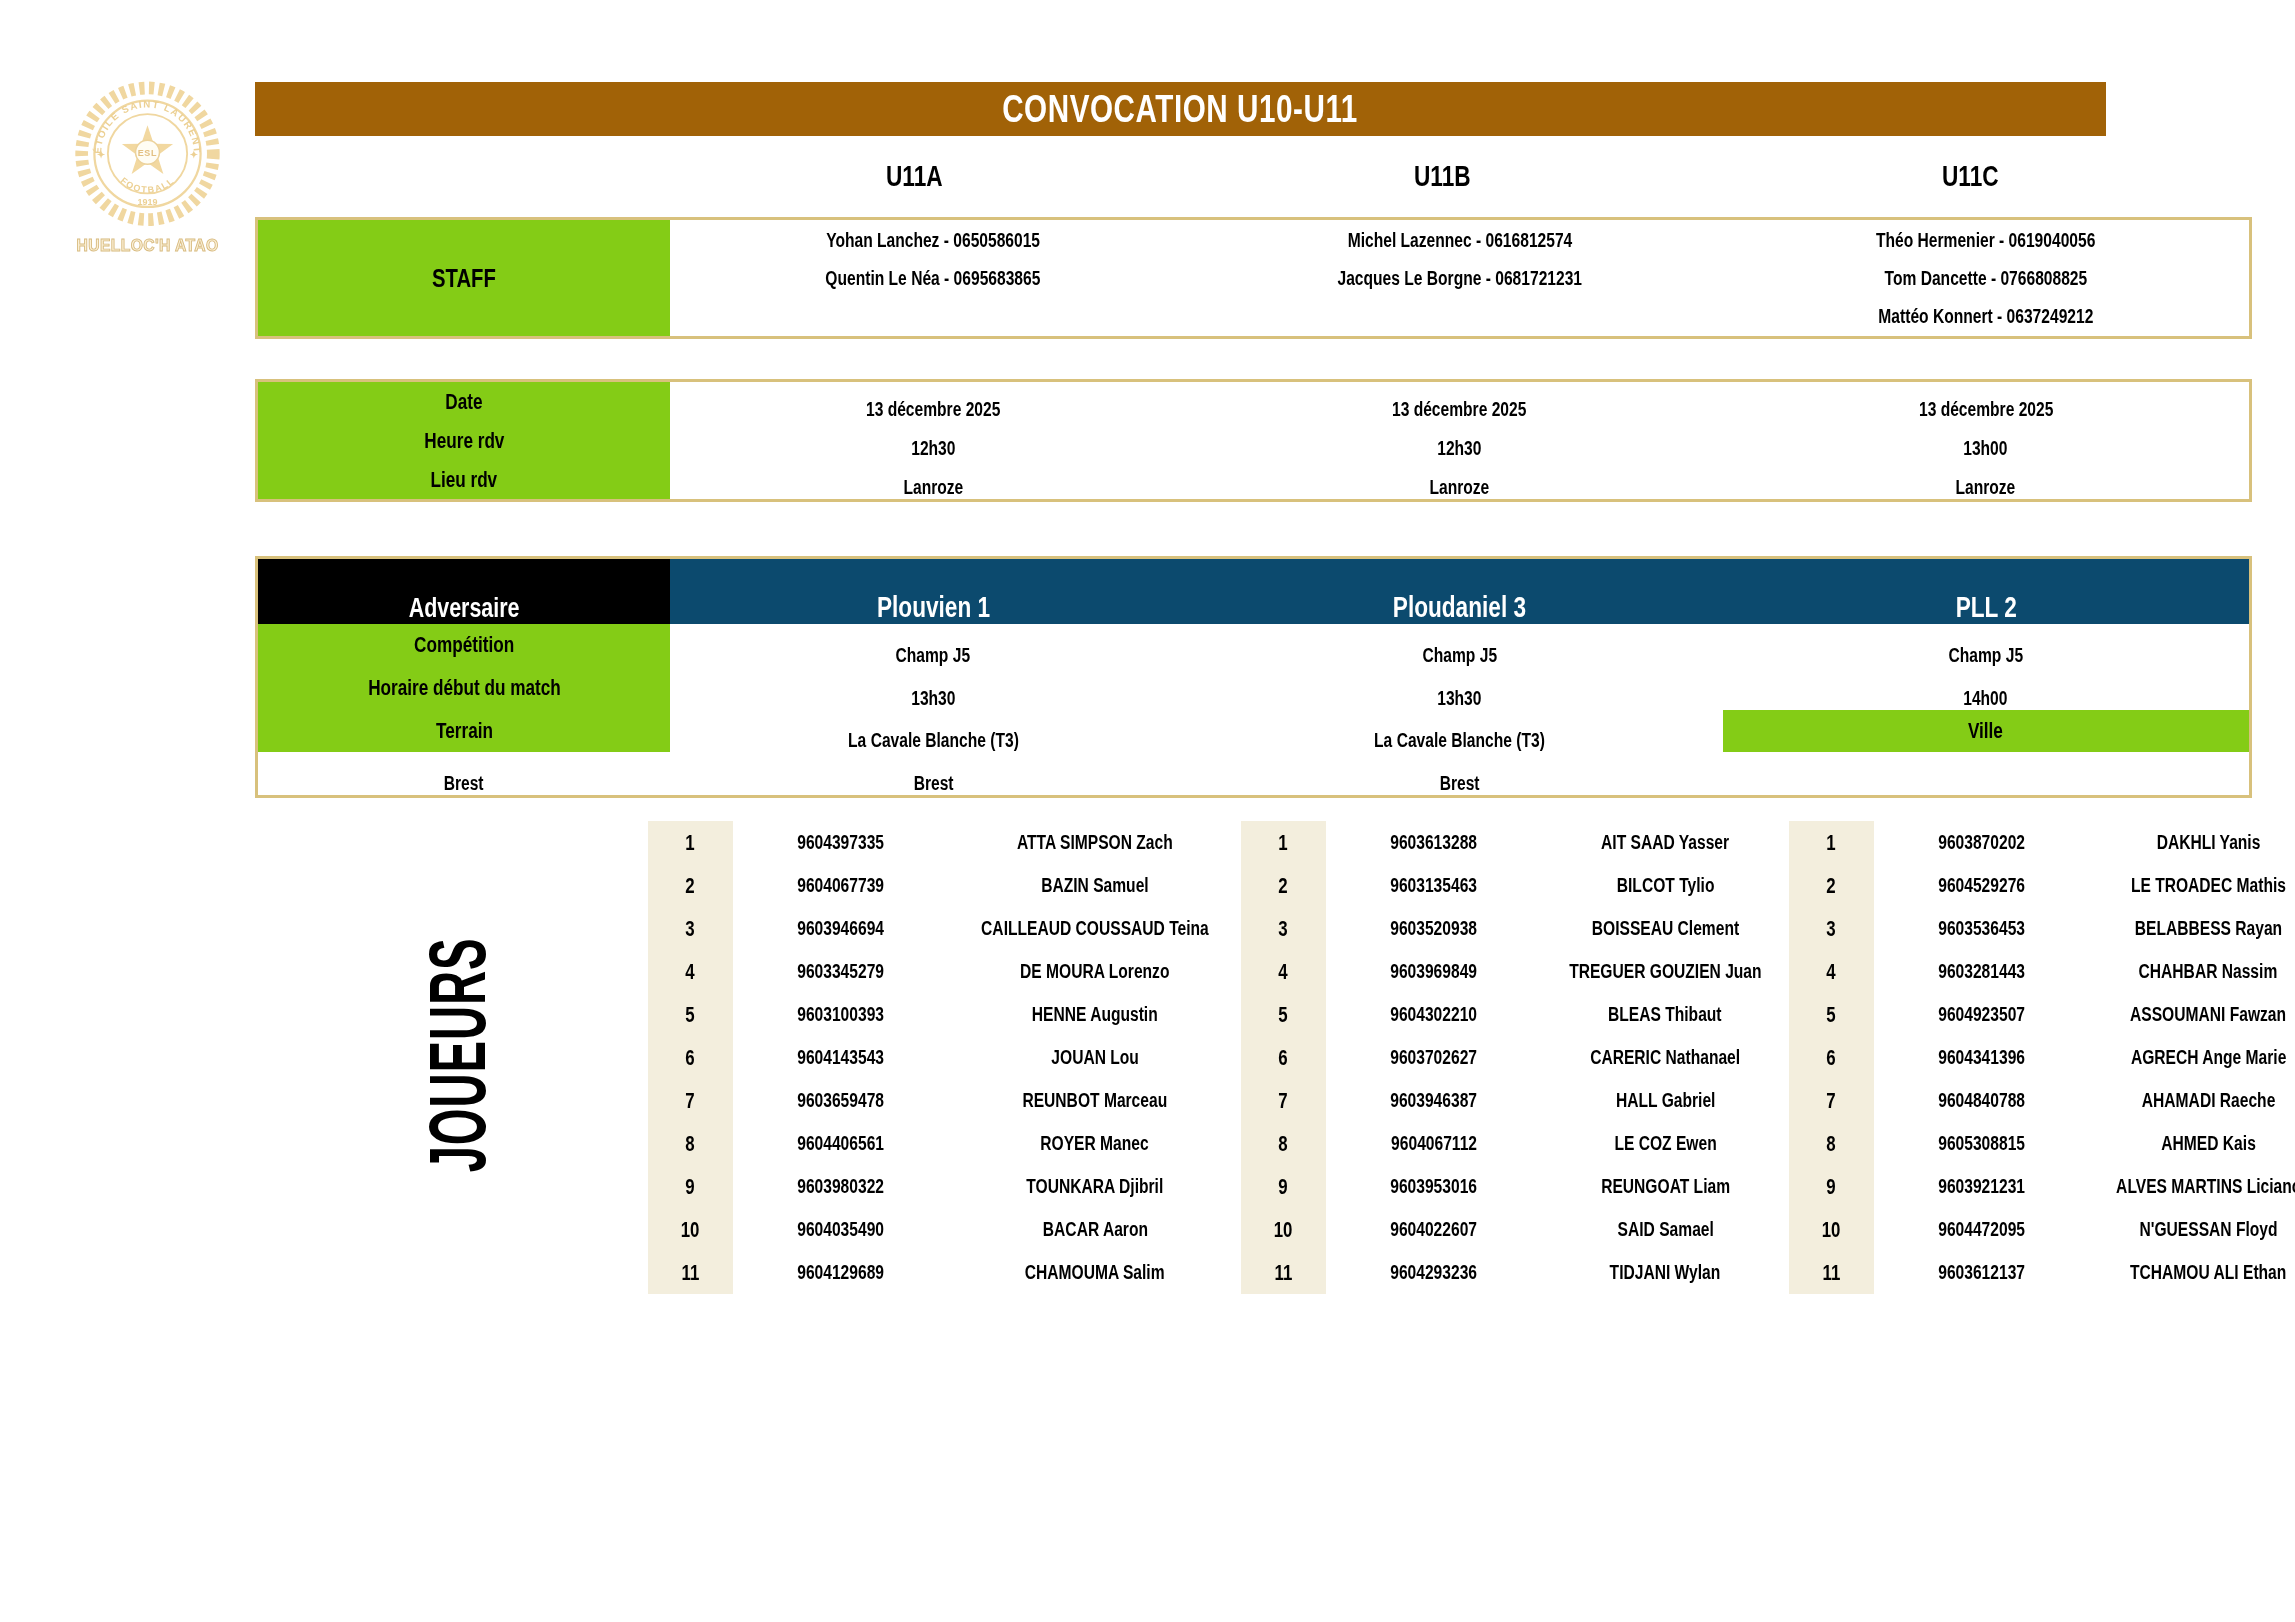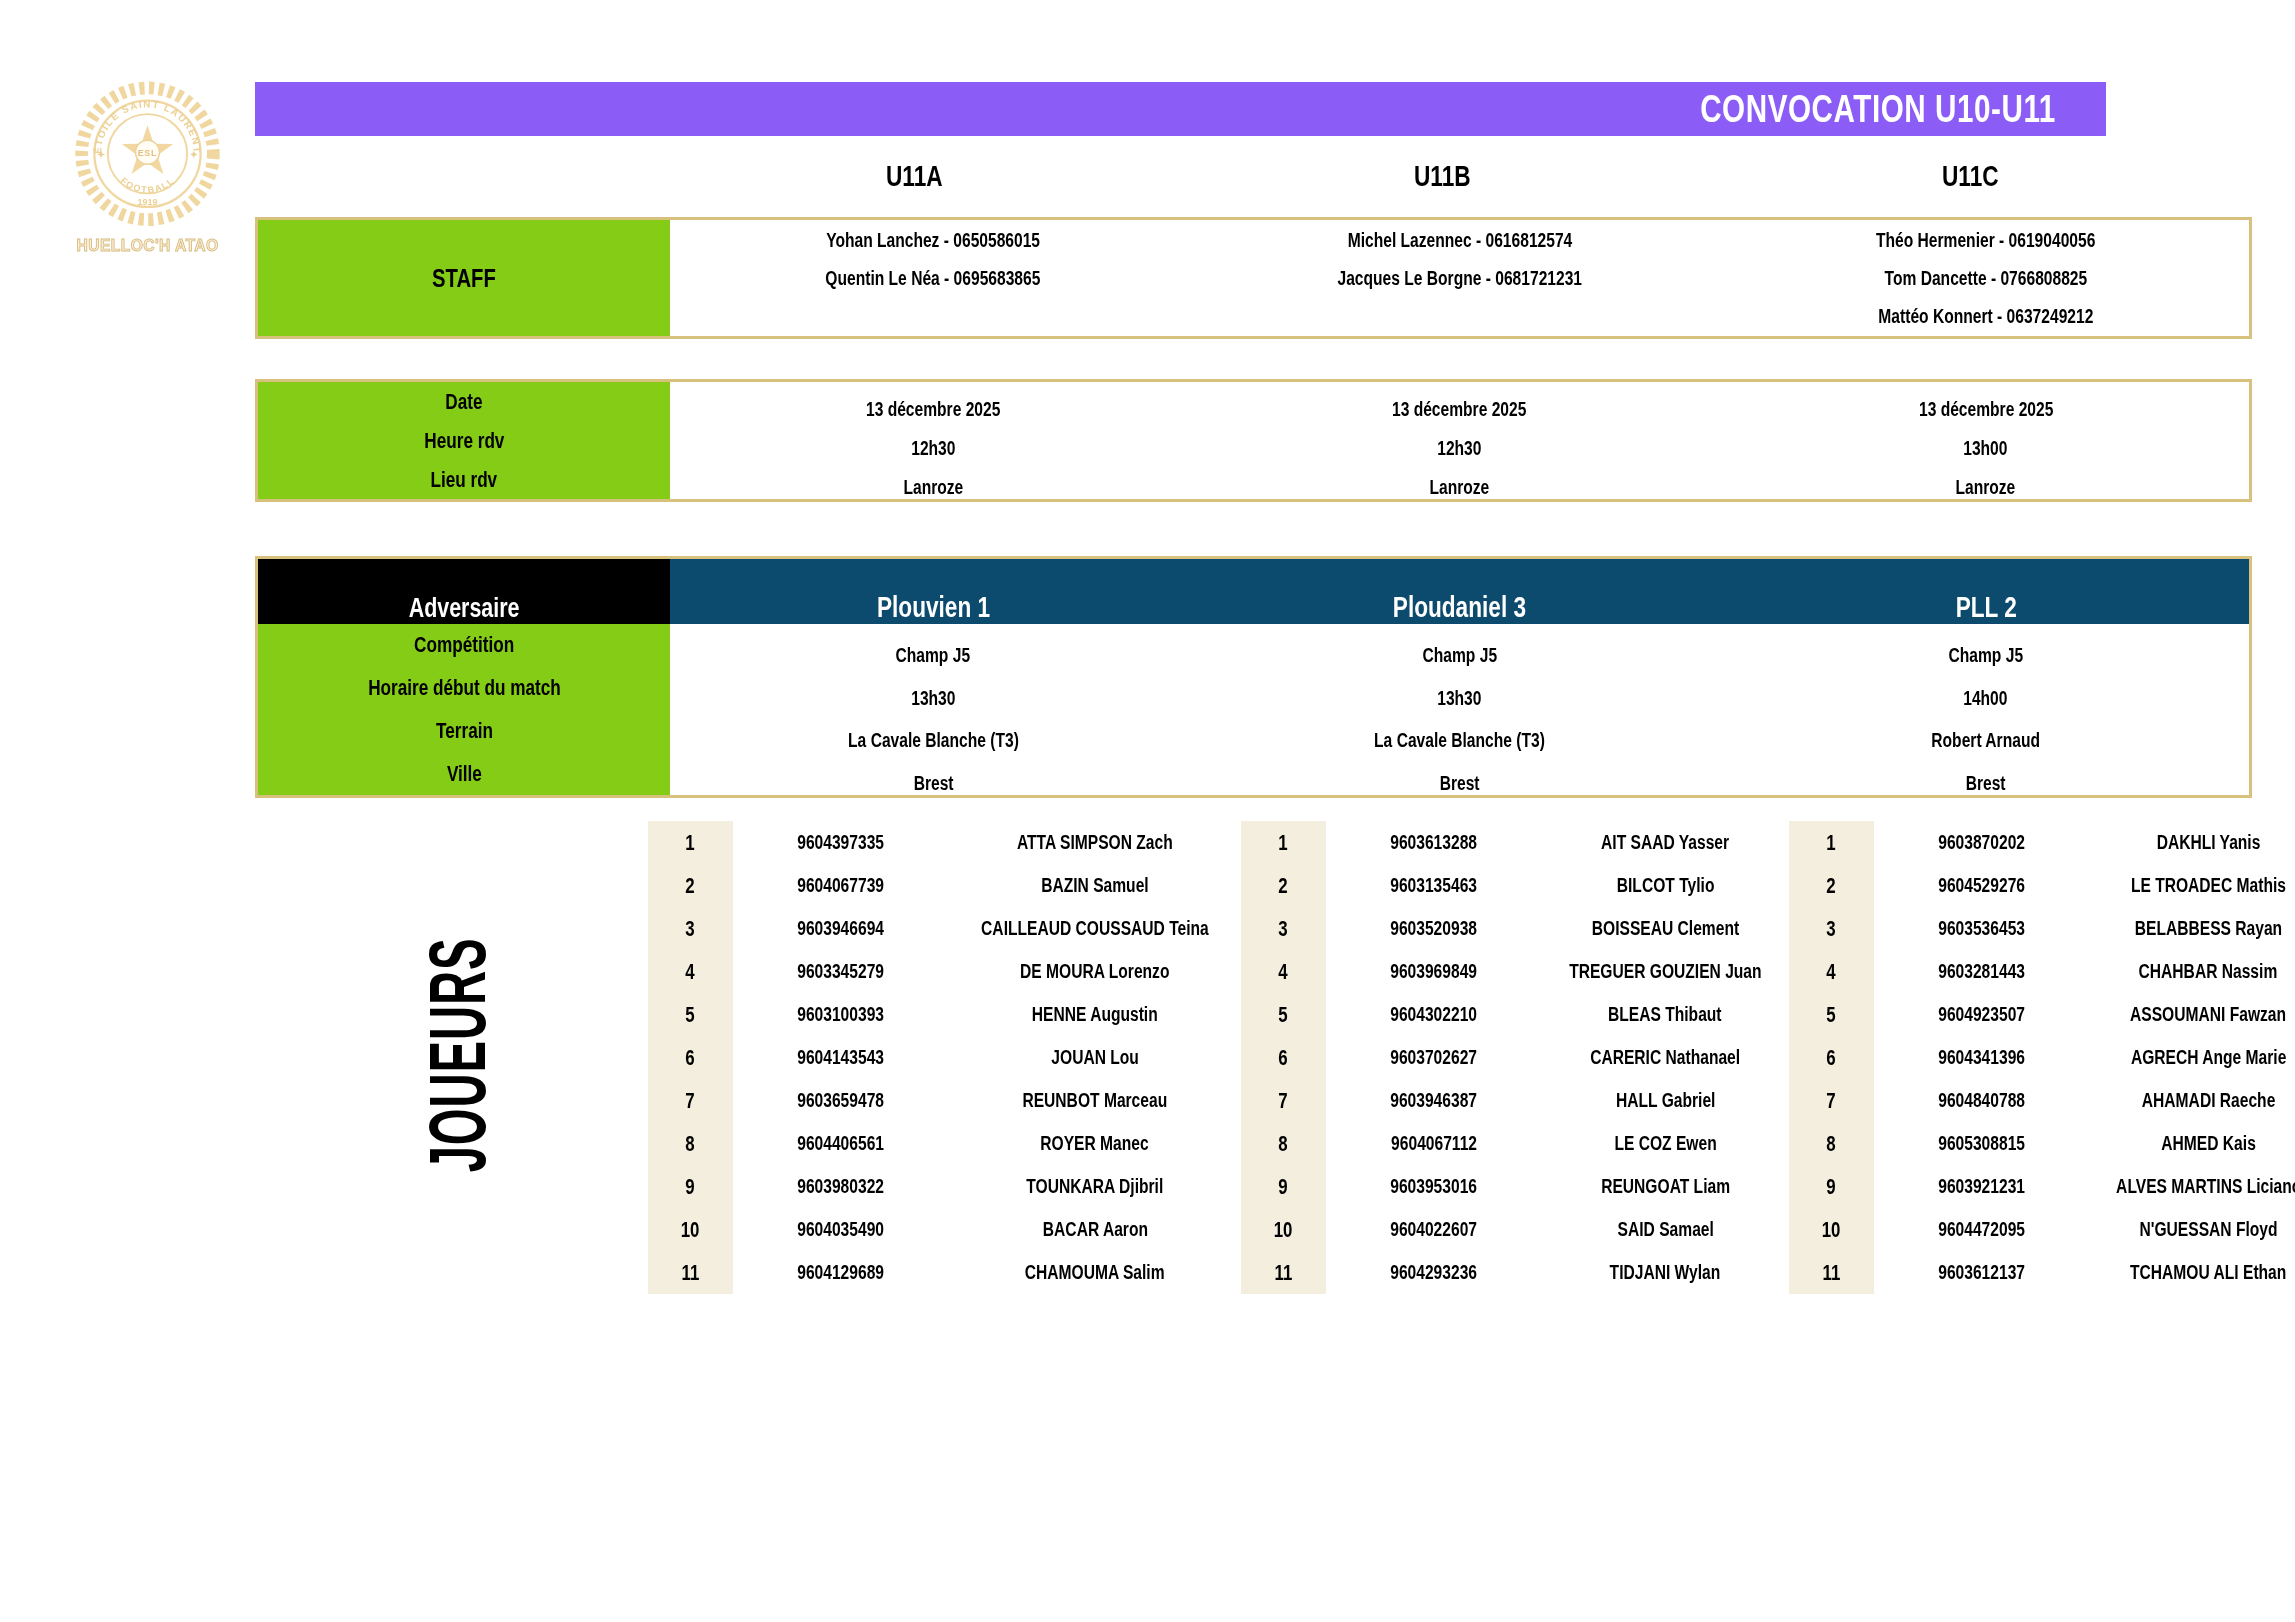--- a/index.html
+++ b/index.html
@@ -9,21 +9,21 @@
     overflow:hidden;
   }
   .cx{display:inline-block;transform:scaleX(0.78);white-space:nowrap;}
 
   
   .logo{position:absolute;left:65px;top:73px;width:165px;height:187px;}
 
   
   .title-bar{
     position:absolute;left:255px;top:82px;width:1851px;height:54px;
-    background:#8b5cf6;display:flex;align-items:center;justify-content:flex-end;
+    background:#a16207;display:flex;align-items:center;justify-content:center;
     color:#ffffff;font-size:38px;letter-spacing:0.7px;
   }
 
   
   .team-headers{
     position:absolute;left:650px;top:157px;width:1584px;height:39px;
     display:grid;grid-template-columns:1fr 1fr 1fr;
   }
   .team-headers .th{display:flex;align-items:center;justify-content:center;font-size:29px;}
 
@@ -215,23 +215,20 @@
 
   <div class="lbl">
       <span class="cx">Terrain</span>
     </div>
   <div class="cell">
       <span class="cx">La Cavale Blanche (T3)</span>
     </div>
   <div class="cell">
       <span class="cx">La Cavale Blanche (T3)</span>
     </div>
-  <div class="cell">
-      <span class="cx">Robert Arnaud</span>
-    </div>
 
   <div class="lbl">
       <span class="cx">Ville</span>
     </div>
   <div class="cell">
       <span class="cx">Brest</span>
     </div>
   <div class="cell">
       <span class="cx">Brest</span>
     </div>

